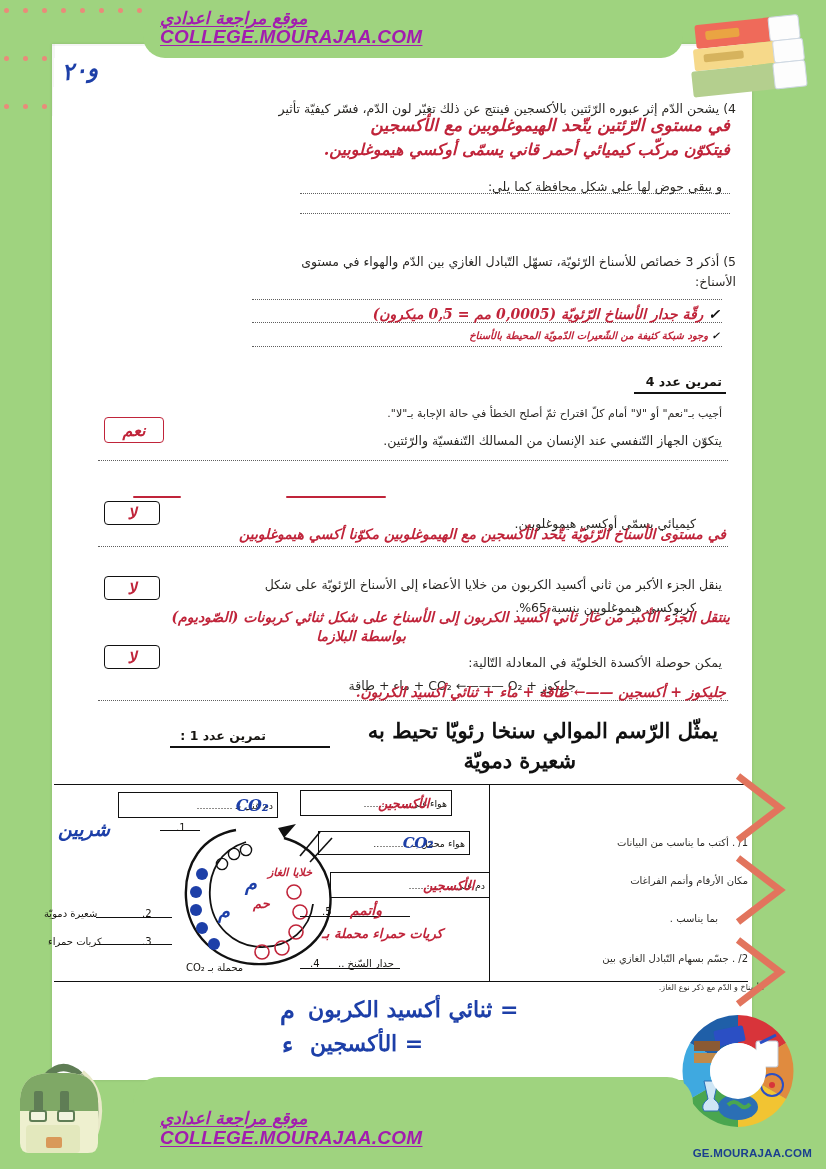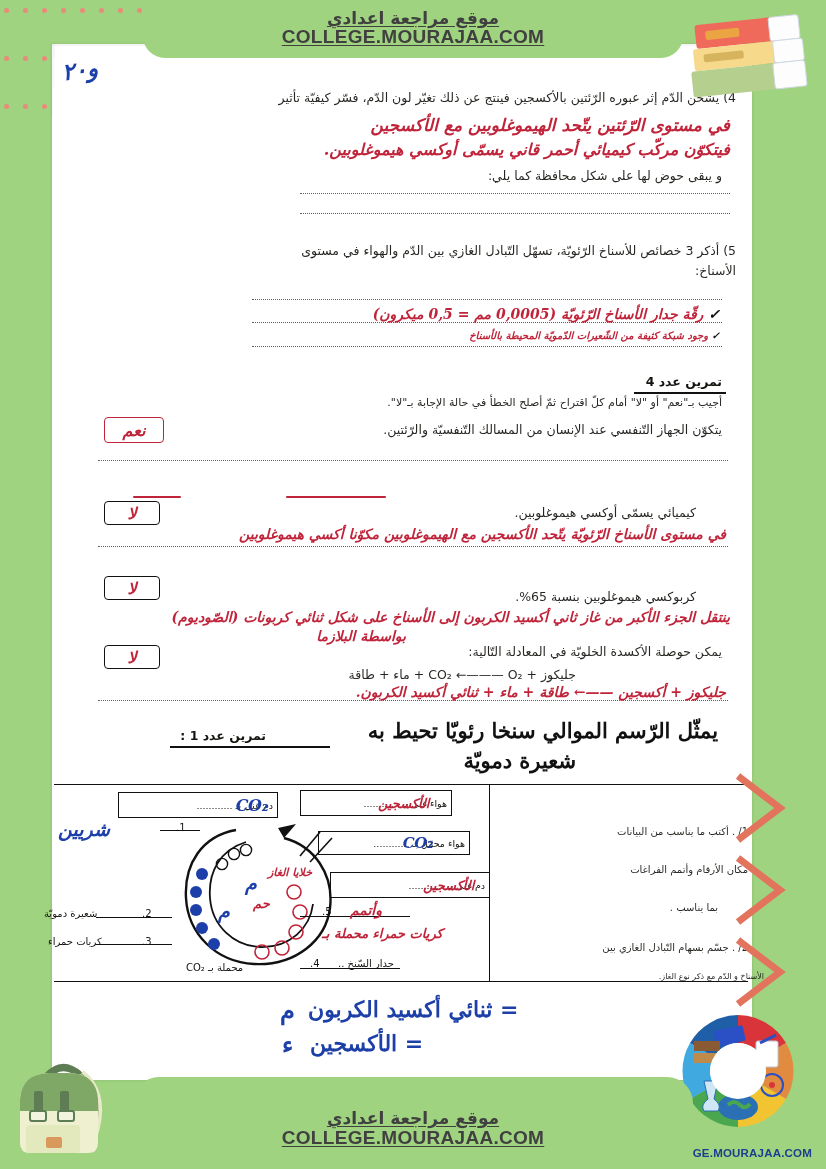--- a/index.html
+++ b/index.html
@@ -24,23 +24,24 @@
     content:"";position:absolute;inset:0;
     background:
       linear-gradient(92deg, rgba(0,0,0,.035) 0 3px, transparent 3px),
       linear-gradient(180deg, rgba(0,0,0,.04) 0 2px, transparent 2px);
     pointer-events:none;
   }
 
   
   .ribbon{
     position:absolute;left:50%;transform:translateX(-50%);
-    width:506px;text-align:center;line-height:1.02;
-    color:#404040;
+    width:506px;text-align:left;line-height:1.02;
+    color:#a21caf;
     z-index:40;
+    font-style:italic;
   }
   .ribbon .ar{
     font-size:17px;font-weight:700;letter-spacing:.2px;
     text-decoration:underline;text-underline-offset:2px;
     direction:rtl;
   }
   .ribbon .url{
     font-size:19px;font-weight:700;letter-spacing:.3px;
     text-decoration:underline;text-underline-offset:2px;
     font-family:"Liberation Sans", sans-serif;
@@ -58,21 +59,21 @@
   .doc{position:absolute;inset:0;direction:rtl;color:#111;}
   .pr{ 
     position:absolute;direction:rtl;text-align:right;
     font-family:"DejaVu Sans", sans-serif;
     color:#15130f;
     white-space:nowrap;
   }
   .pr.sm{font-size:12.5px;}
   .pr.xs{font-size:11px;}
   .pr.tiny{font-size:9px;}
-  .blur{filter:blur(.22px);opacity:.92;}
+  .blur{filter:blur(.22px);opacity:.92;margin-top:11px;}
 
   .dotline{
     position:absolute;border-bottom:1.5px dotted #2a2a2a;opacity:.75;
   }
 
   
   .hw{
     position:absolute;direction:rtl;white-space:nowrap;
     font-family:"DejaVu Serif", serif;
     color:#c0243a;
@@ -179,20 +180,21 @@
     <div class="ansbox red" style="left:104px;top:417px;width:58px;height:24px;">نعم</div>
     <div class="dotline" style="right:98px;top:460px;width:630px;"></div>
 
     <div class="pr sm blur" style="right:130px;top:505px;">كيميائي يسمّى أوكسي هيموغلوبين.</div>
     <div class="ul-red" style="right:440px;top:496px;width:100px;"></div>
     <div class="ul-red" style="right:645px;top:496px;width:48px;"></div>
     <div class="ansbox" style="left:104px;top:501px;width:54px;height:22px;">لا</div>
     <div class="dotline" style="right:98px;top:546px;width:630px;"></div>
     <div class="hw sm" style="right:100px;top:526px;font-size:14px;">في مستوى الأسناخ الرّئويّة يتّحد الأكسجين مع الهيموغلوبين مكوّنا أكسي هيموغلوبين</div>
 
+    <div class="pr sm blur" style="right:104px;top:566px;">ينقل الجزء الأكبر من ثاني أكسيد الكربون من خلايا الأعضاء إلى الأسناخ الرّئويّة على شكل</div>
     <div class="pr sm blur" style="right:130px;top:589px;">كربوكسي هيموغلوبين بنسبة 65%.</div>
     <div class="ansbox" style="left:104px;top:576px;width:54px;height:22px;">لا</div>
     <div class="hw sm" style="right:96px;top:609px;font-size:14px;">ينتقل الجزء الأكبر من غاز ثاني أكسيد الكربون إلى الأسناخ على شكل ثنائي كربونات (الصّوديوم)</div>
     <div class="hw sm" style="right:420px;top:628px;font-size:14px;">بواسطة البلازما</div>
 
     <div class="pr sm blur" style="right:104px;top:644px;">يمكن حوصلة الأكسدة الخلويّة في المعادلة التّالية:</div>
     <div class="pr sm blur" style="right:250px;top:667px;">جليكوز + CO₂ ←——— O₂ + ماء + طاقة</div>
     <div class="ansbox" style="left:104px;top:645px;width:54px;height:22px;">لا</div>
     <div class="dotline" style="right:98px;top:700px;width:630px;"></div>
     <div class="hw sm" style="right:100px;top:684px;font-size:14px;">جليكوز + أكسجين ——← طاقة + ماء + ثنائي أكسيد الكربون.</div>

